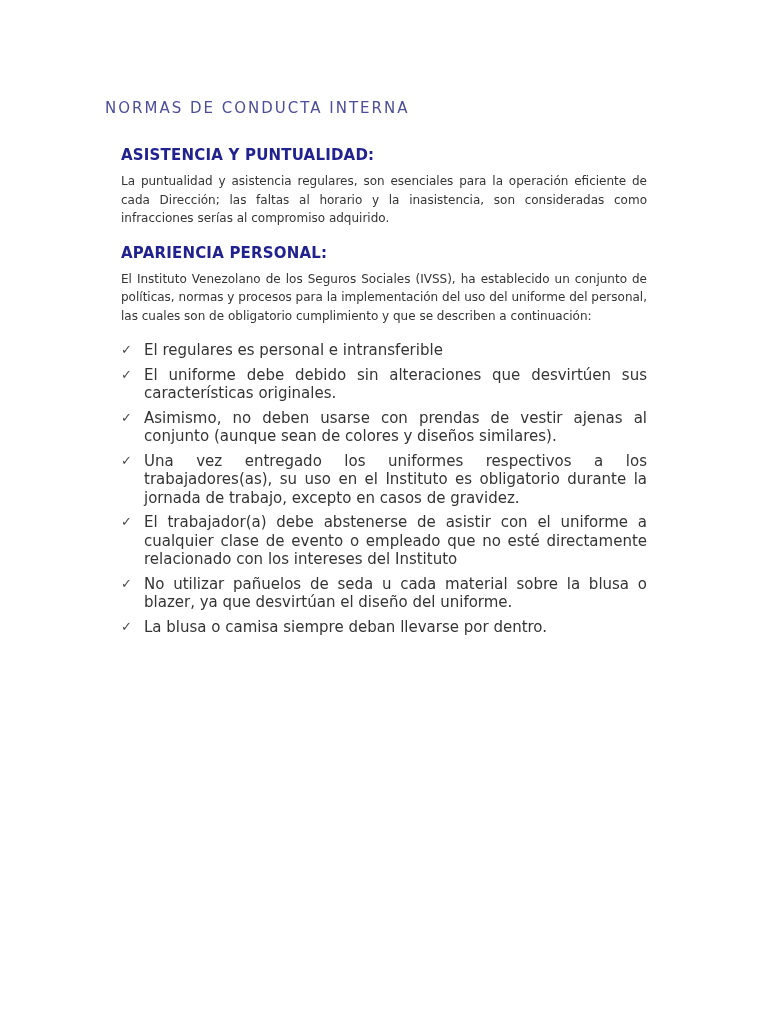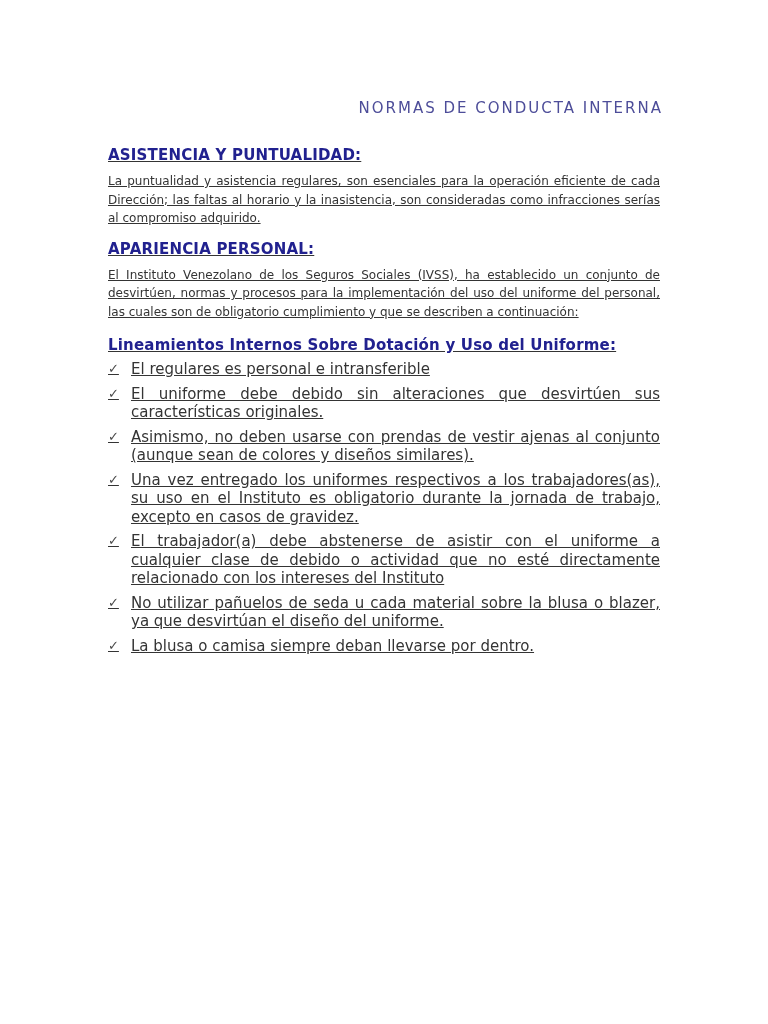--- a/index.html
+++ b/index.html
@@ -16,24 +16,24 @@
     width: 768px;
     height: 1024px;
     padding: 99px 105px 0 105px;
     background: #ffffff;
   }
   .doc-title {
     margin: 0 0 29px 0;
     font-size: 15px;
     font-weight: 400;
     letter-spacing: 2px;
-    text-align: right;
+    text-align: left;
     color: #4d4d99;
   }
-  .sec { margin: 3px; text-decoration: underline; }
+  .sec { margin: 16px; }
   .sec-apariencia { margin-top: 12px; }
   .sec-lineamientos { margin-top: 15px; }
   .heading {
     margin: 0 0 8px 0;
     font-size: 15px;
     font-weight: 700;
     color: #21218f;
     letter-spacing: 0.2px;
   }
   .heading-sub { margin-bottom: 6px; }
@@ -73,46 +73,45 @@
 
   <h1 class="doc-title">NORMAS DE CONDUCTA INTERNA</h1>
 
   <section class="sec sec-asistencia">
     <h2 class="heading">ASISTENCIA Y PUNTUALIDAD:</h2>
     <p class="para">La puntualidad y asistencia regulares, son esenciales para la operación eficiente de cada Dirección; las faltas al horario y la inasistencia, son consideradas como infracciones serías al compromiso adquirido.</p>
   </section>
 
   <section class="sec sec-apariencia">
     <h2 class="heading">APARIENCIA PERSONAL:</h2>
-    <p class="para">El Instituto Venezolano de los Seguros Sociales (IVSS), ha establecido un conjunto de desvirtúen, normas y procesos para la implementación del uso del uniforme del personal, las cuales son de obligatorio cumplimiento y que se describen a continuación:</p>
+    <p class="para">El Instituto Venezolano de los Seguros Sociales (IVSS), ha establecido un conjunto de políticas, normas y procesos para la implementación del uso del uniforme del personal, las cuales son de obligatorio cumplimiento y que se describen a continuación:</p>
   </section>
 
   <section class="sec sec-lineamientos">
-    <h2 class="heading heading-sub">Lineamientos Internos Sobre Dotación y Uso del Uniforme:</h2>
 
     <ul class="check-list">
       <li class="check-item">
         <span class="check">✓</span>
         <span class="item-text">El regulares es personal e intransferible</span>
       </li>
       <li class="check-item">
         <span class="check">✓</span>
         <span class="item-text">El uniforme debe debido sin alteraciones que desvirtúen sus características originales.</span>
       </li>
       <li class="check-item">
         <span class="check">✓</span>
         <span class="item-text">Asimismo, no deben usarse con prendas de vestir ajenas al conjunto (aunque sean de colores y diseños similares).</span>
       </li>
       <li class="check-item">
         <span class="check">✓</span>
         <span class="item-text">Una vez entregado los uniformes respectivos a los trabajadores(as), su uso en el Instituto es obligatorio durante la jornada de trabajo, excepto en casos de gravidez.</span>
       </li>
       <li class="check-item">
         <span class="check">✓</span>
-        <span class="item-text">El trabajador(a) debe abstenerse de asistir con el uniforme a cualquier clase de debido o actividad que no esté directamente relacionado con los intereses del Instituto</span>
+        <span class="item-text">El trabajador(a) debe abstenerse de asistir con el uniforme a cualquier clase de evento o empleado que no esté directamente relacionado con los intereses del Instituto</span>
       </li>
       <li class="check-item">
         <span class="check">✓</span>
         <span class="item-text">No utilizar pañuelos de seda u cada material sobre la blusa o blazer, ya que desvirtúan el diseño del uniforme.</span>
       </li>
       <li class="check-item">
         <span class="check">✓</span>
         <span class="item-text">La blusa o camisa siempre deban llevarse por dentro.</span>
       </li>
     </ul>

